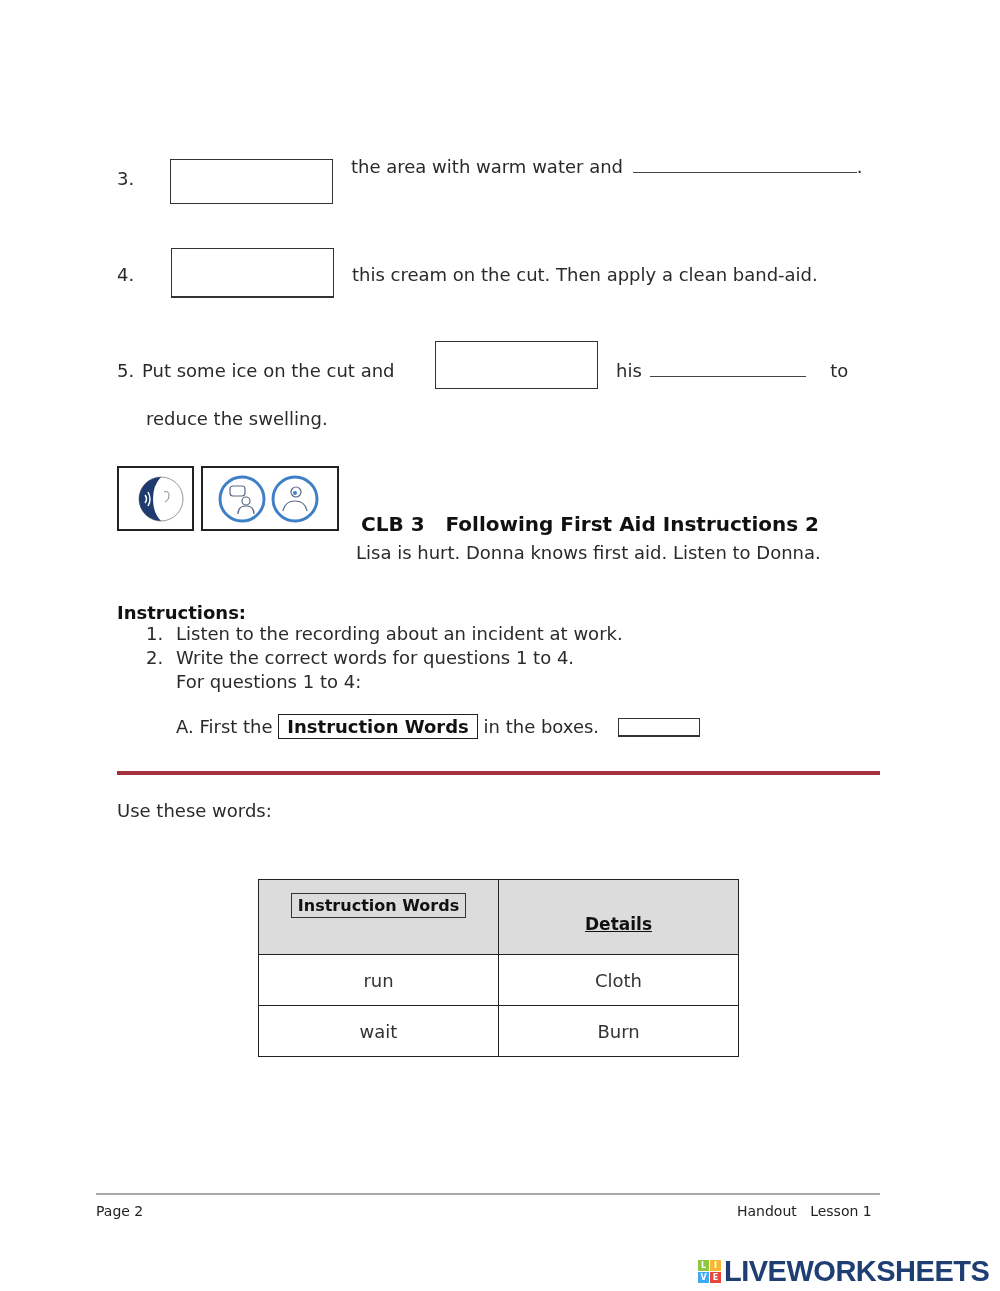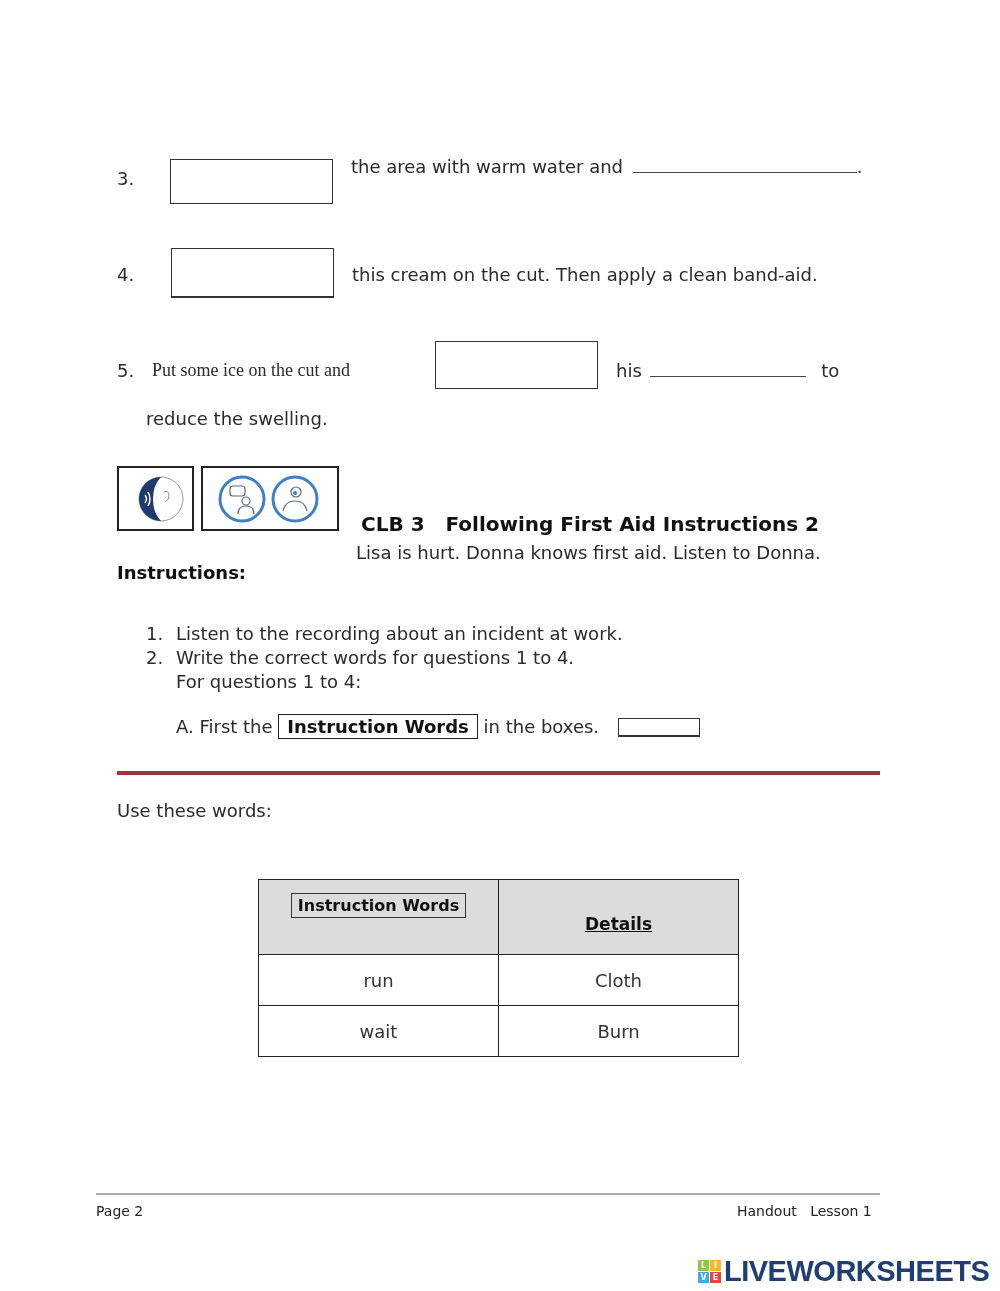--- a/index.html
+++ b/index.html
@@ -33,26 +33,26 @@
 <div class="abs txt" style="left:351px; top:156px;">
   <span>the area with warm water and</span>
   <span class="blank" style="width:224px; margin-left:4px;"></span><span>.</span>
 </div>
 
 <div class="abs txt" style="left:117px; top:264px;">4.</div>
 <div class="ansbox" style="left:171px; top:248px; width:163px; height:50px; border-bottom-width:2.5px;"></div>
 <div class="abs txt" style="left:352px; top:264px;">this cream on the cut.  Then apply a clean band-aid.</div>
 
 <div class="abs txt" style="left:117px; top:360px;">5.</div>
-<div class="abs txt" style="left:152px; top:360px;font-family:Liberation Serif, serif;">Put some ice on the cut and</div>
+<div class="abs txt" style="left:142px; top:360px;">Put some ice on the cut and</div>
 <div class="ansbox" style="left:435px; top:341px; width:163px; height:48px;"></div>
 <div class="abs txt" style="left:616px; top:360px;">
   <span>his</span>
   <span class="blank" style="width:156px; margin-left:2px;"></span>
-  <span style="margin-left:10px;">to</span>
+  <span style="margin-left:19px;">to</span>
 </div>
 <div class="abs txt" style="left:146px; top:408px;">reduce the swelling.</div>
 
 <div class="icon-box" style="left:117px; top:466px; width:77px; height:65px;">
   <svg width="73" height="61" viewBox="0 0 73 61">
     <circle cx="42" cy="31" r="22" fill="#fff" stroke="#999" stroke-width="1"></circle>
     <path d="M42 9 A22 22 0 0 0 42 53 Q34 45 34 31 Q34 17 42 9 Z" fill="#1e3a6e"></path>
     <path d="M26 27 Q29 31 26 35" stroke="#fff" stroke-width="1.5" fill="none"></path>
     <path d="M29 24 Q33 31 29 38" stroke="#fff" stroke-width="1.5" fill="none"></path>
     <path d="M45 24 Q50 22 50 28 Q50 32 46 34" stroke="#888" stroke-width="1" fill="none"></path>
@@ -69,21 +69,21 @@
     <circle cx="30" cy="31" r="22" fill="#fff" stroke="#3f7fc8" stroke-width="3"></circle>
     <circle cx="31" cy="24" r="5" fill="none" stroke="#5a6a8a" stroke-width="1.2"></circle>
     <circle cx="30" cy="25" r="2" fill="#3f7fc8"></circle>
     <path d="M18 43 Q20 33 30 33 Q40 33 42 43" fill="none" stroke="#5a6a8a" stroke-width="1.2"></path>
   </svg>
 </div>
 
 <div class="abs title" style="left:361px; top:476px; white-space:pre;">CLB 3   Following First Aid Instructions 2</div>
 <div class="abs txt" style="left:356px; top:542px;">Lisa is hurt. Donna knows first aid. Listen to Donna.</div>
 
-<div class="abs instr-head" style="left:117px; top:562px;">Instructions:</div>
+<div class="abs instr-head" style="left:117px; top:602px;">Instructions:</div>
 <div class="abs txt" style="left:146px; top:623px;">
   <span style="display:inline-block; width:30px;">1.</span><span>Listen to the recording about an incident at work.</span>
 </div>
 <div class="abs txt" style="left:146px; top:647px;">
   <span style="display:inline-block; width:30px;">2.</span><span>Write the correct words for questions 1 to 4.</span>
 </div>
 <div class="abs txt" style="left:176px; top:671px;">For questions 1 to 4:</div>
 <div class="abs txt" style="left:176px; top:716px;">
   <span>A. First the</span>
   <span style="border:1.5px solid #222; padding:1px 8px; font-weight:bold; color:#111;">Instruction Words</span>

